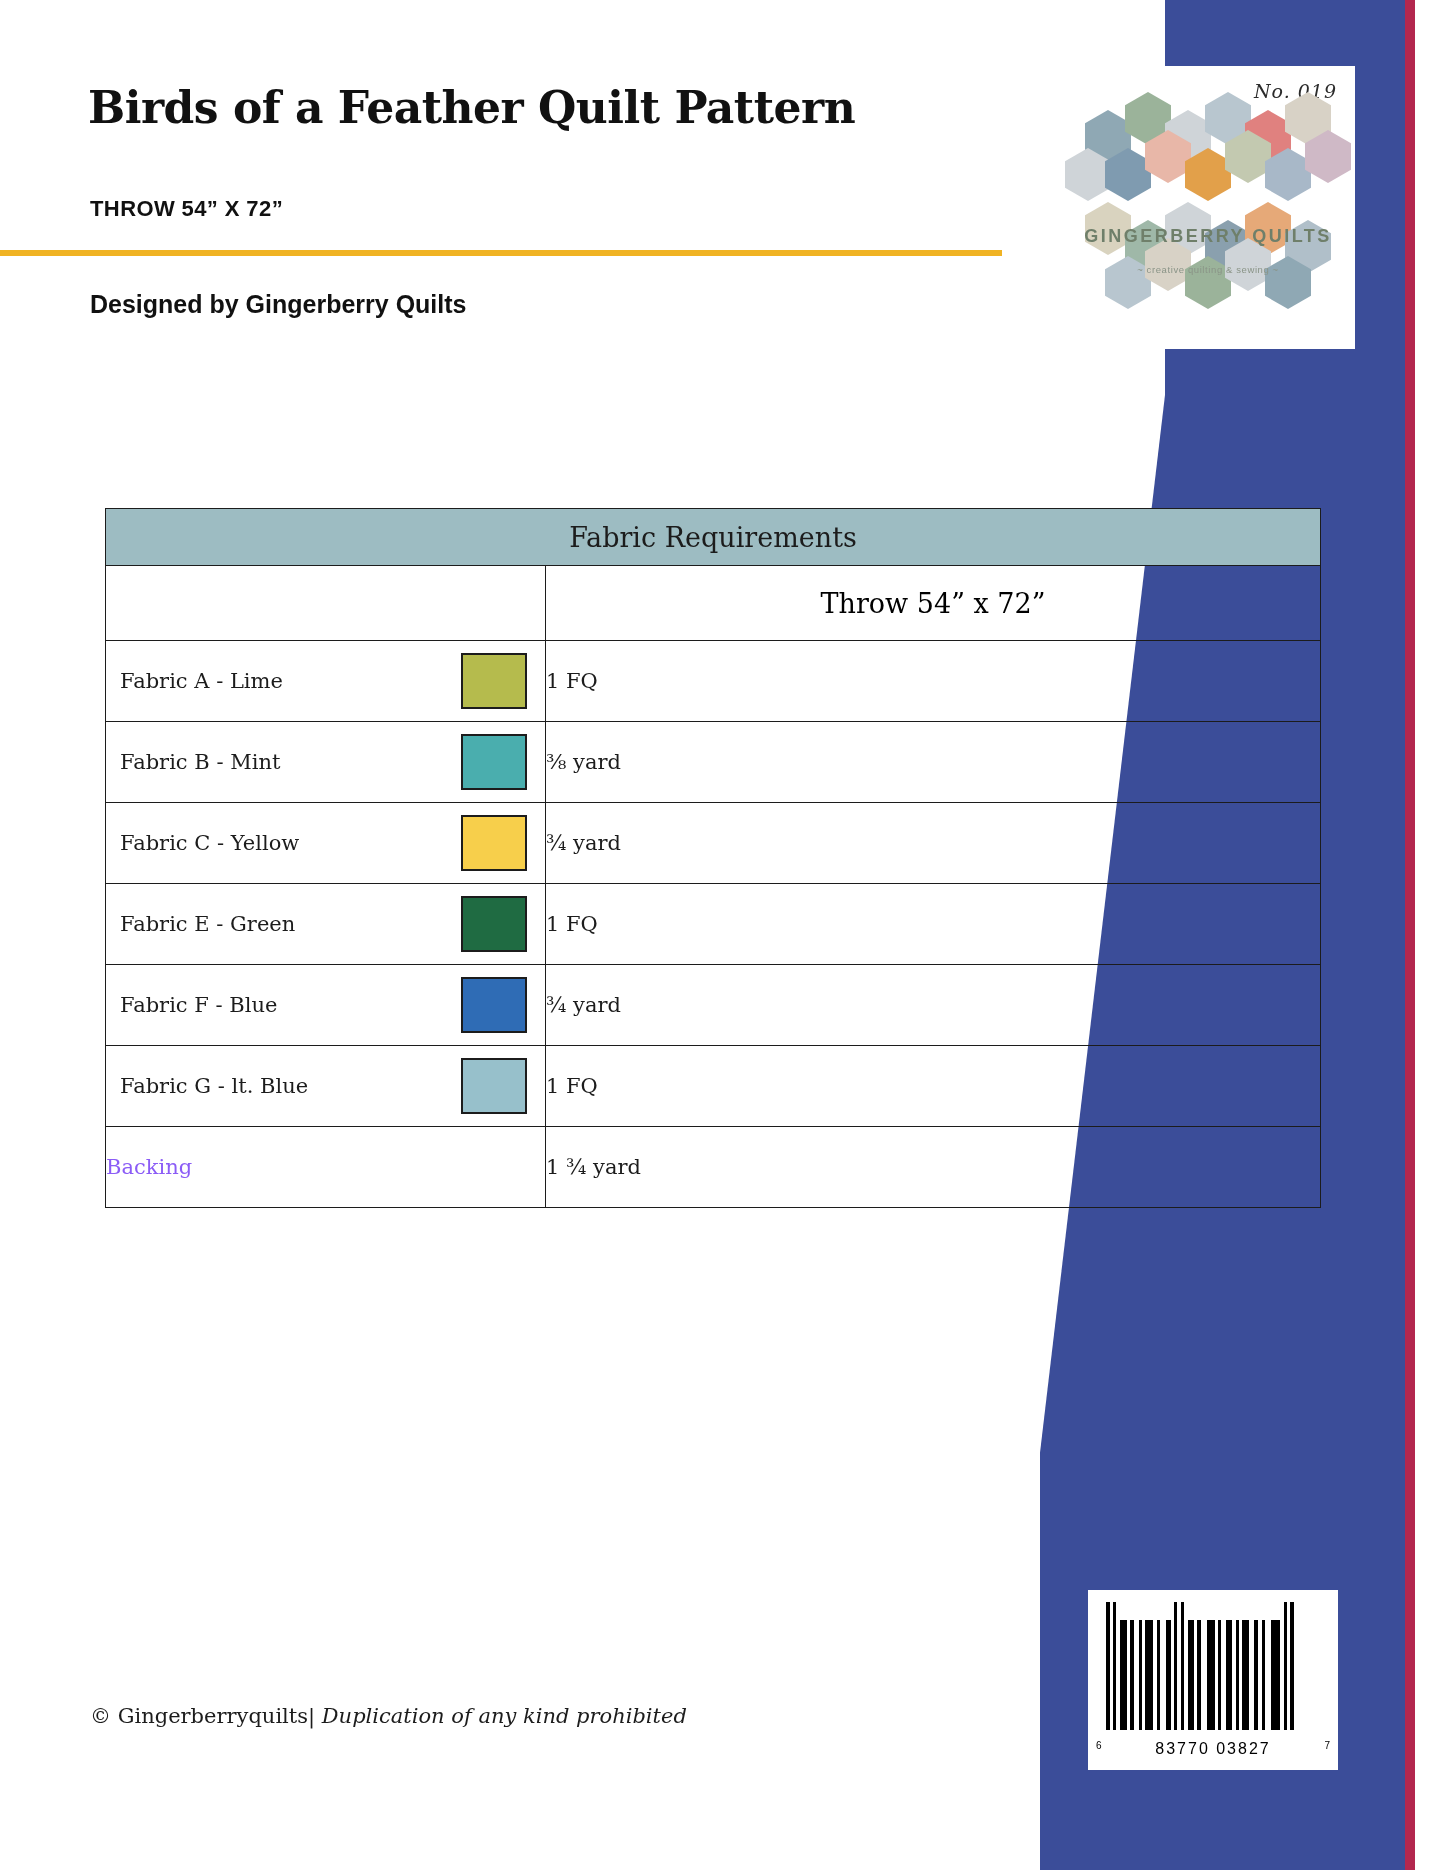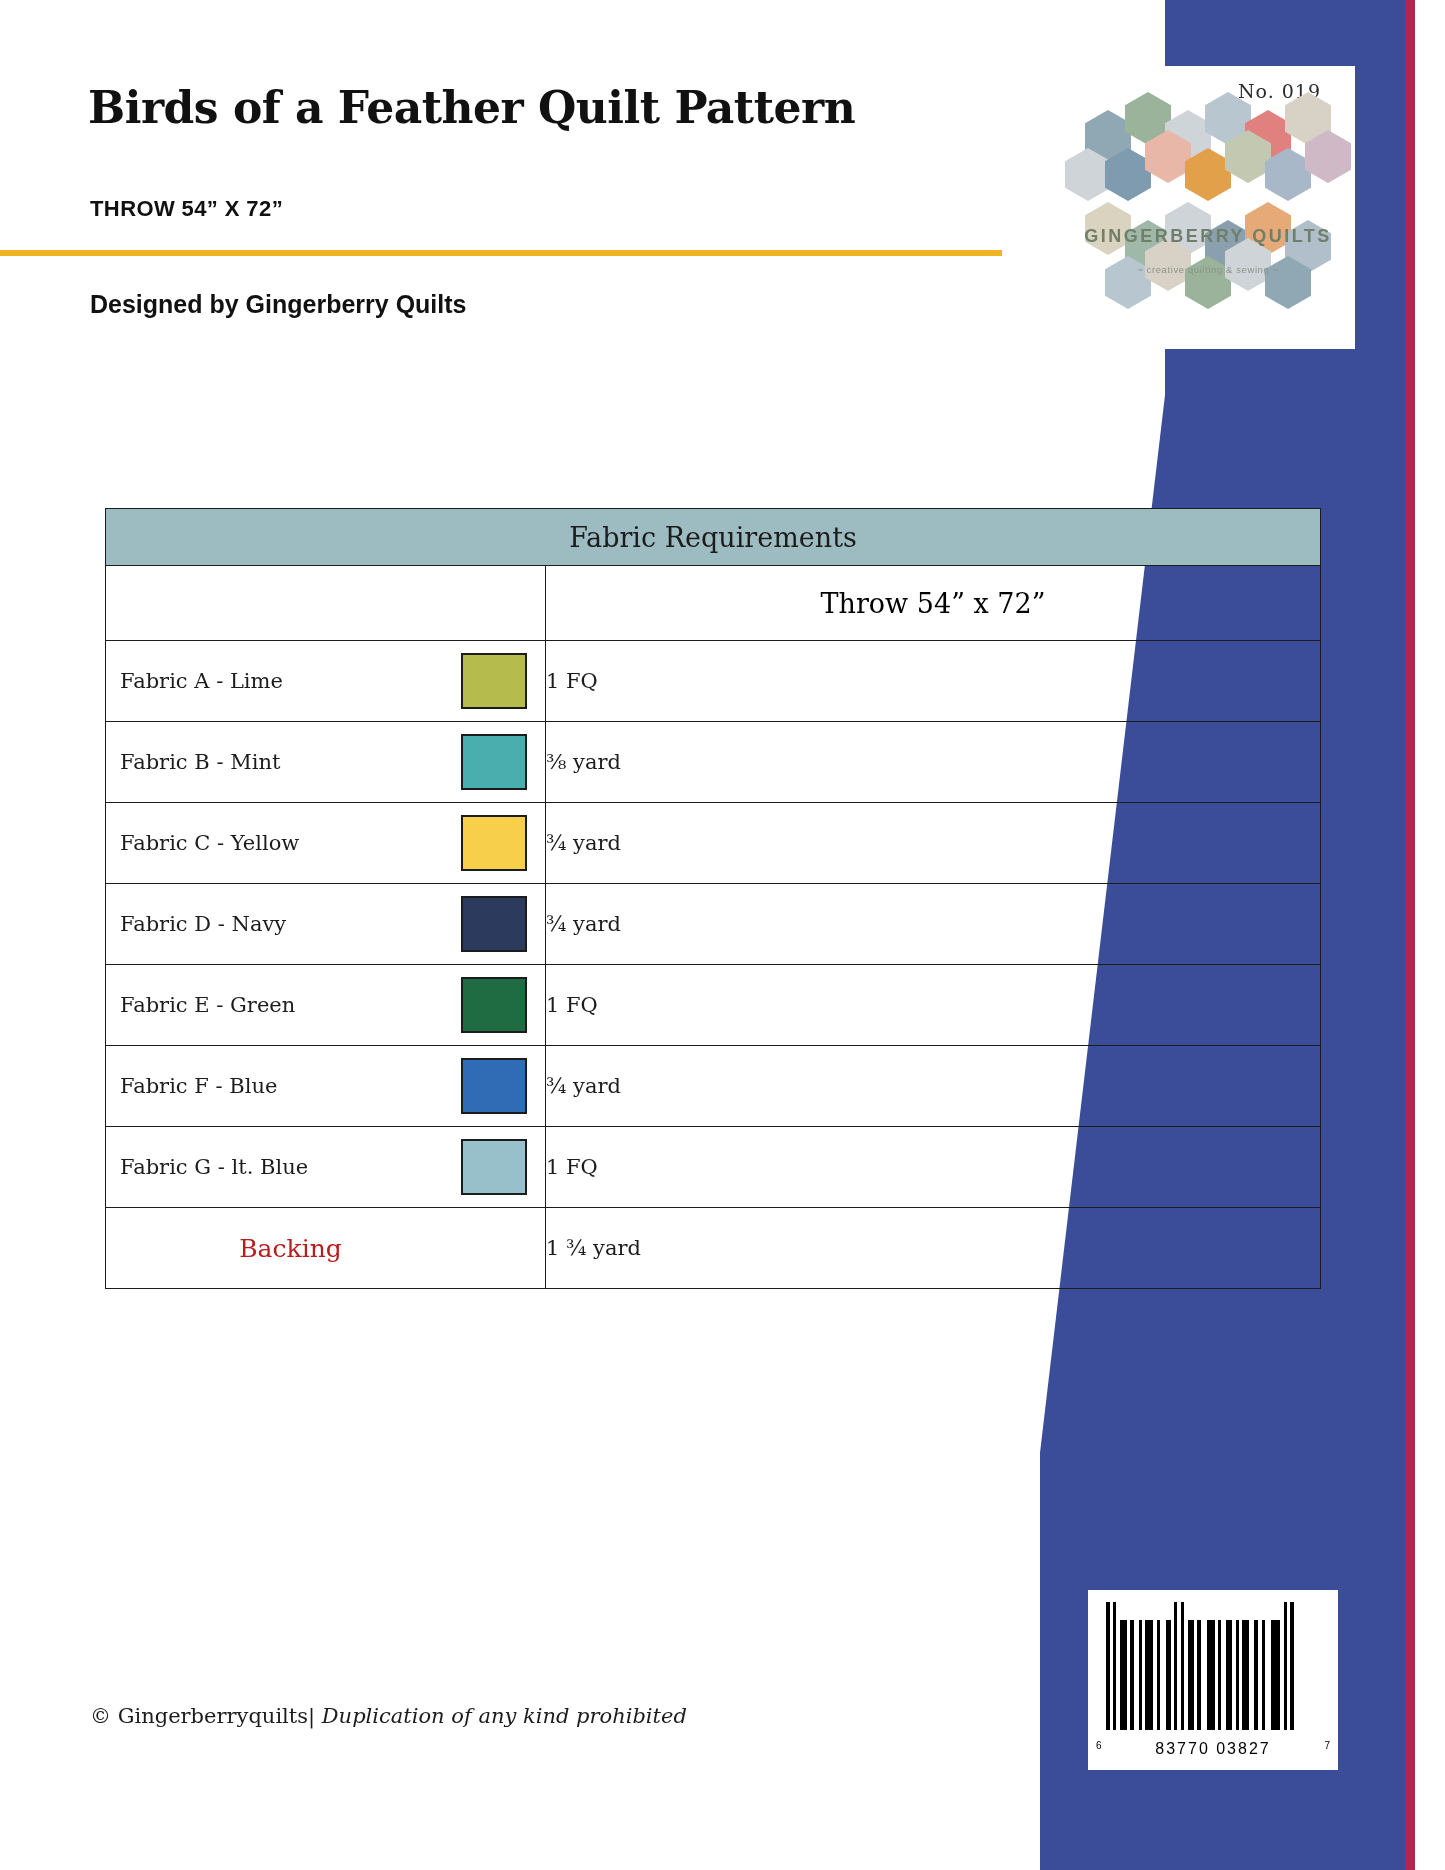--- a/index.html
+++ b/index.html
@@ -113,26 +113,27 @@
   .logo-card {
     position: absolute;
     left: 1063px;
     top: 66px;
     width: 292px;
     height: 283px;
     background: #ffffff;
   }
   .logo-no {
     position: absolute;
-    right: 34px;
+    right: 18px;
     top: 14px;
     font-family: "DejaVu Serif", serif;
     font-size: 19px;
     color: #2b2b2b;
     letter-spacing: 1px;
+    font-style: italic;
   }
   .hex-field {
     position: absolute;
     left: 14px;
     top: 40px;
     width: 262px;
     height: 200px;
   }
   .hex {
     position: absolute;
@@ -213,24 +214,24 @@
     width: 62px;
     height: 52px;
     border: 2px solid #1c1c1c;
   }
   .qty {
     font-size: 21px;
     color: #1c1c1c;
     vertical-align: middle;
   }
   .backing-label {
-    text-align: center;
+    text-align: left;
     padding-right: 70px !important;
-    font-size: 25px;
-    color: #b91c1c;
+    font-size: 21px;
+    color: #8b5cf6;
     vertical-align: middle;
   }
   
   .footer {
     position: absolute;
     left: 90px;
     top: 1700px;
     font-family: "DejaVu Serif", serif;
     font-size: 21px;
     color: #1c1c1c;
@@ -358,27 +359,20 @@
       </tr>
       <tr class="fab-row">
         <td class="fab-label">
           <span>Fabric C - Yellow</span>
           <span class="swatch" style="background:#f7cf4b"></span>
         </td>
         <td class="qty">¾ yard</td>
       </tr>
       <tr class="fab-row">
         <td class="fab-label">
-          <span>Fabric D - Navy</span>
-          <span class="swatch" style="background:#2c3a5e"></span>
-        </td>
-        <td class="qty">¾ yard</td>
-      </tr>
-      <tr class="fab-row">
-        <td class="fab-label">
           <span>Fabric E - Green</span>
           <span class="swatch" style="background:#1f6b42"></span>
         </td>
         <td class="qty">1 FQ</td>
       </tr>
       <tr class="fab-row">
         <td class="fab-label">
           <span>Fabric F - Blue</span>
           <span class="swatch" style="background:#2f6cb5"></span>
         </td>

